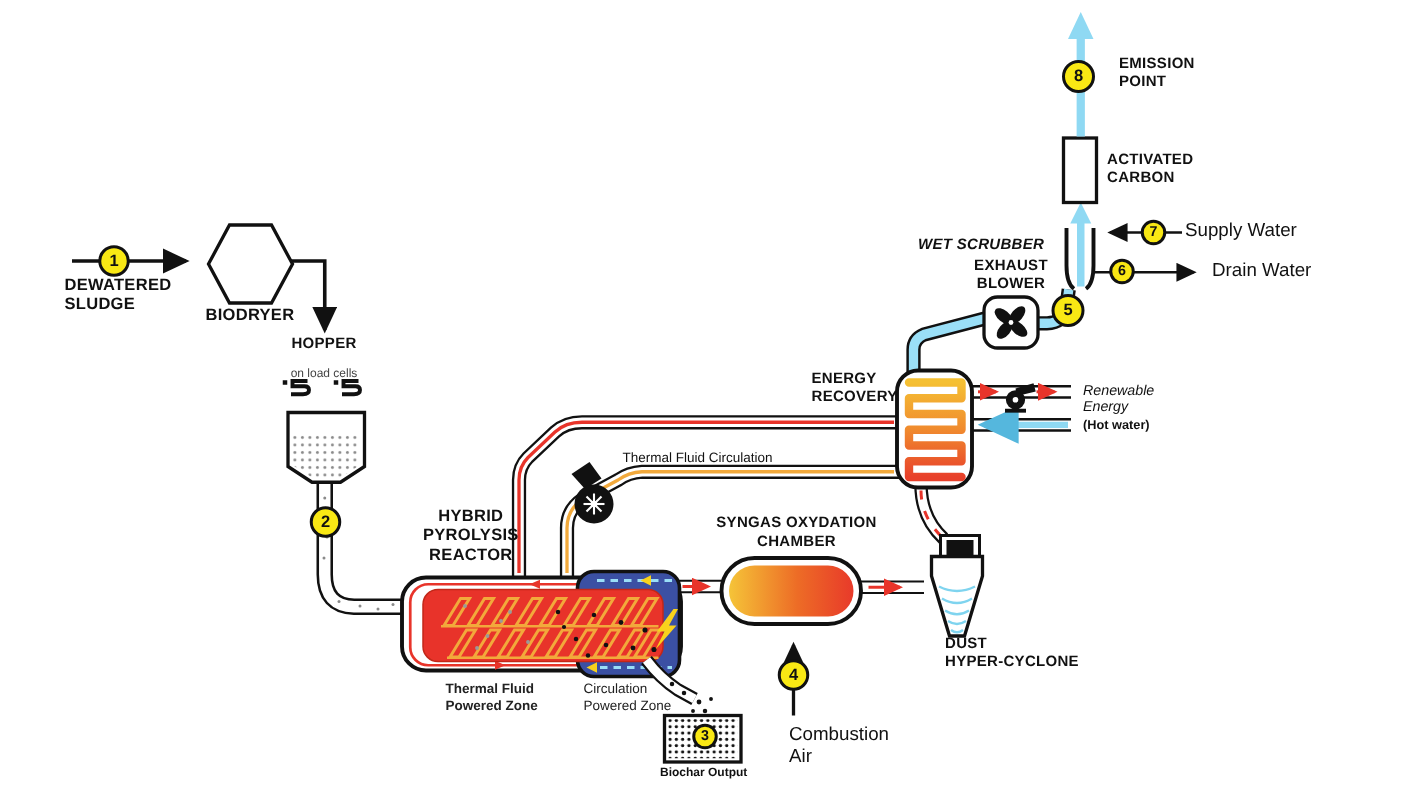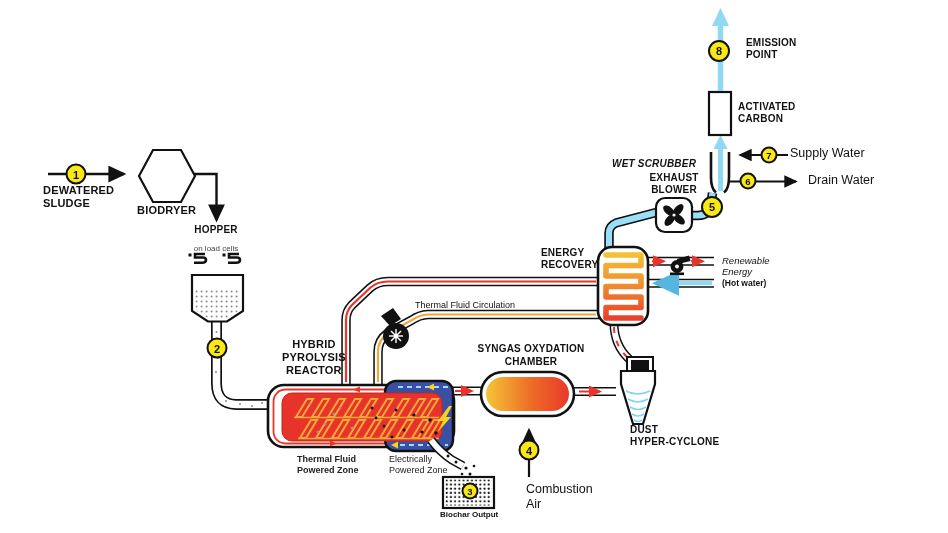--- a/index.html
+++ b/index.html
@@ -299,21 +299,21 @@
 <div class="lbl big" style="left:43px;top:184px;">DEWATERED
 SLUDGE</div>
 <div class="lbl big" style="left:137px;top:204px;">BIODRYER</div>
 <div class="lbl ctr" style="left:186px;top:224px;width:60px;">HOPPER</div>
 <div class="sub" style="left:186px;top:244px;width:60px;text-align:center;">on load cells</div>
 <div class="lbl big" style="left:282px;top:338px;text-align:center;">HYBRID
 PYROLYSIS
 REACTOR</div>
 <div class="small" style="left:297px;top:454px;font-weight:bold;">Thermal Fluid
 Powered Zone</div>
-<div class="small" style="left:389px;top:454px;">Electrically
+<div class="small" style="left:389px;top:454px;">Circulation
 Powered Zone</div>
 <div class="tiny" style="left:440px;top:510px;">Biochar Output</div>
 <div class="lbl ctr" style="left:465px;top:343px;width:132px;line-height:12.5px;">SYNGAS OXYDATION
 CHAMBER</div>
 <div class="plain" style="left:526px;top:482px;">Combustion
 Air</div>
 <div class="lbl" style="left:630px;top:424px;line-height:12px;">DUST
 HYPER-CYCLONE</div>
 <div class="lbl" style="left:541px;top:247px;">ENERGY
 RECOVERY</div>

